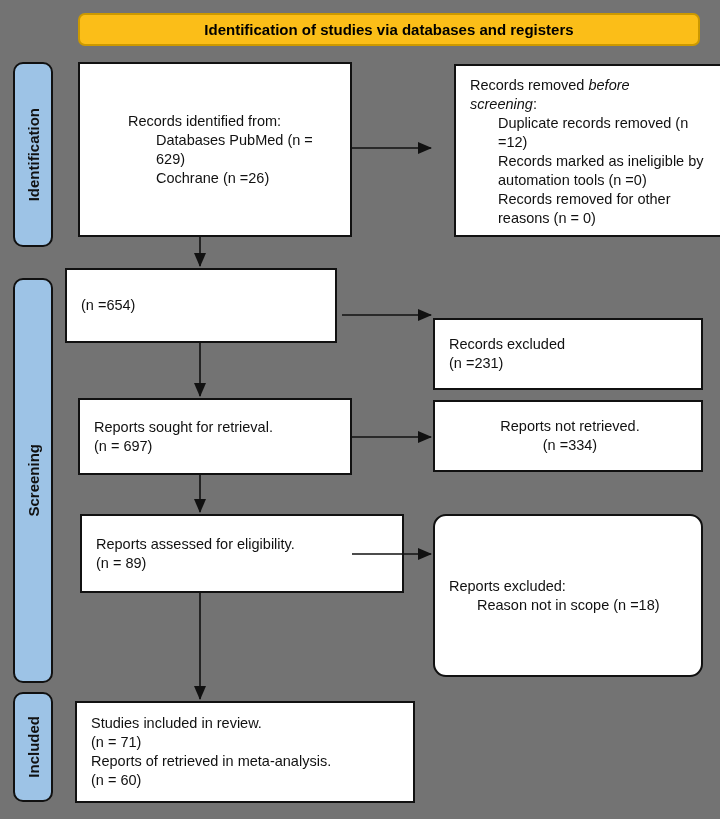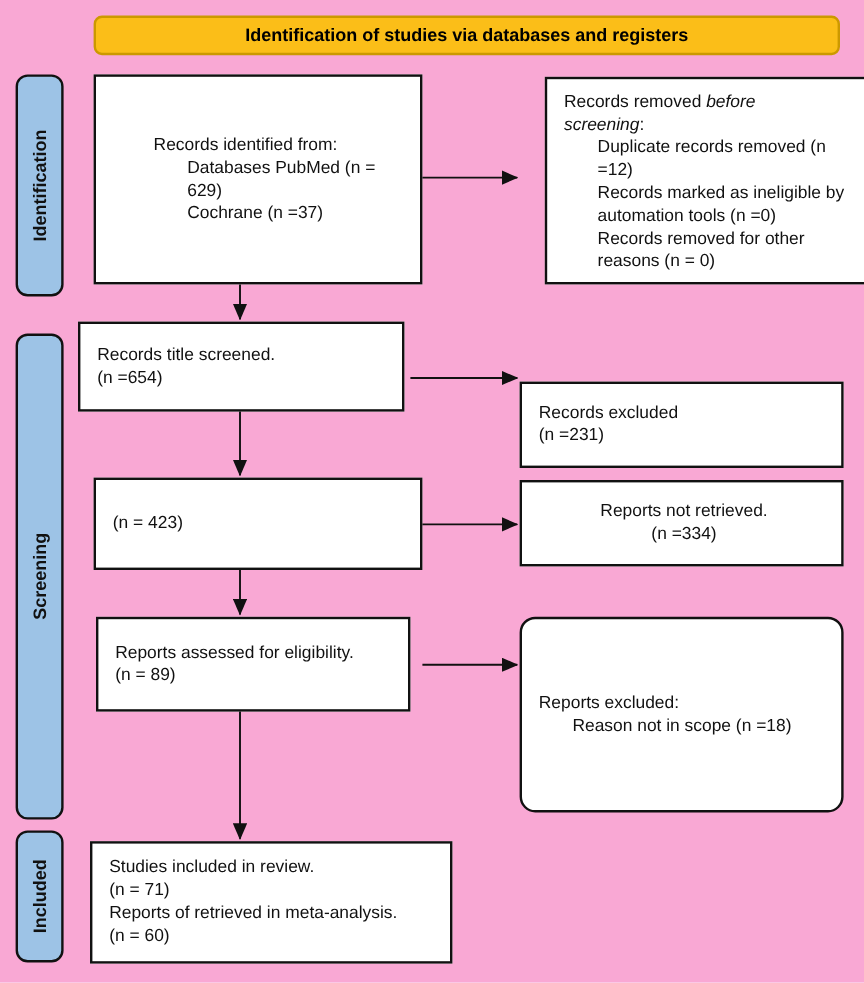--- a/index.html
+++ b/index.html
@@ -5,21 +5,21 @@
   :root{
     --banner-fill:#FBBE18;
     --banner-border:#CC9900;
     --stage-fill:#9DC3E6;
     --ink:#111111;
   }
   *{ box-sizing:border-box; }
   html,body{ margin:0; padding:0; background:#ffffff; }
   body{ font-family:"Liberation Sans", sans-serif; color:var(--ink); }
   .canvas{
-    position:relative; width:720px; height:819px; background:#f9a8d4; overflow:hidden;
+    position:relative; width:720px; height:819px; background:#737373; overflow:hidden;
   }
   .banner{
     position:absolute; left:78px; top:13px; width:622px; height:33px;
     background:var(--banner-fill);
     border:2px solid var(--banner-border);
     border-radius:7px;
     display:flex; align-items:center; justify-content:center;
     font-weight:bold; font-size:15px; color:#000;
   }
   .stage{
@@ -61,62 +61,62 @@
   <div class="stage" style="top:278px; height:405px;">
     <span class="stage-label">Screening</span>
   </div>
   <div class="stage" style="top:692px; height:110px;">
     <span class="stage-label">Included</span>
   </div>
 
   <div class="box" style="left:78px; top:62px; width:274px; height:175px;padding-left:48px;">
     <div class="line">Records identified from:</div>
     <div class="line indent">Databases PubMed (n = 629)</div>
-    <div class="line indent">Cochrane (n =37)</div>
+    <div class="line indent">Cochrane (n =26)</div>
   </div>
 
   <div class="box top-align" style="left:454px; top:64px; width:270px; height:173px;">
     <div class="line wrap-narrow">
       <span>Records removed </span><em>before screening</em><span>:</span>
     </div>
     <div class="line indent">Duplicate records removed (n =12)</div>
     <div class="line indent">Records marked as ineligible by automation tools (n =0)</div>
     <div class="line indent">Records removed for other reasons (n = 0)</div>
   </div>
 
   <div class="box" style="left:65px; top:268px; width:272px; height:75px;">
-    <div class="line">Records title screened.</div>
     <div class="line">(n =654)</div>
   </div>
 
   <div class="box" style="left:433px; top:278px; width:270px; height:72px;margin-top:40px;">
     <div class="line">Records excluded</div>
     <div class="line">(n =231)</div>
   </div>
 
   <div class="box" style="left:78px; top:398px; width:274px; height:77px;">
-    <div class="line">(n = 423)</div>
+    <div class="line">Reports sought for retrieval.</div>
+    <div class="line">(n = 697)</div>
   </div>
 
   <div class="box" style="left:433px; top:400px; width:270px; height:72px;text-align:center;">
     <div class="line">Reports not retrieved.</div>
     <div class="line">(n =334)</div>
   </div>
 
-  <div class="box" style="left:80px; top:514px; width:262px; height:79px;">
+  <div class="box" style="left:80px; top:514px; width:324px; height:79px;">
     <div class="line">Reports assessed for eligibility.</div>
     <div class="line">(n = 89)</div>
   </div>
 
   <div class="box" style="left:433px; top:514px; width:270px; height:163px;border-radius:13px;">
     <div class="line">Reports excluded:</div>
     <div class="line indent">Reason not in scope (n =18)</div>
   </div>
 
-  <div class="box" style="left:75px; top:701px; width:302px; height:102px;">
+  <div class="box" style="left:75px; top:701px; width:340px; height:102px;">
     <div class="line">Studies included in review.</div>
     <div class="line">(n = 71)</div>
     <div class="line">Reports of retrieved in meta-analysis.</div>
     <div class="line">(n = 60)</div>
   </div>
 
   <svg class="arrows" width="720" height="819" viewBox="0 0 720 819">
     <defs>
       <marker id="ah" markerUnits="userSpaceOnUse" markerWidth="14" markerHeight="12" refX="13" refY="6" orient="auto">
         <path d="M0,0 L14,6 L0,12 z" fill="#111"></path>

